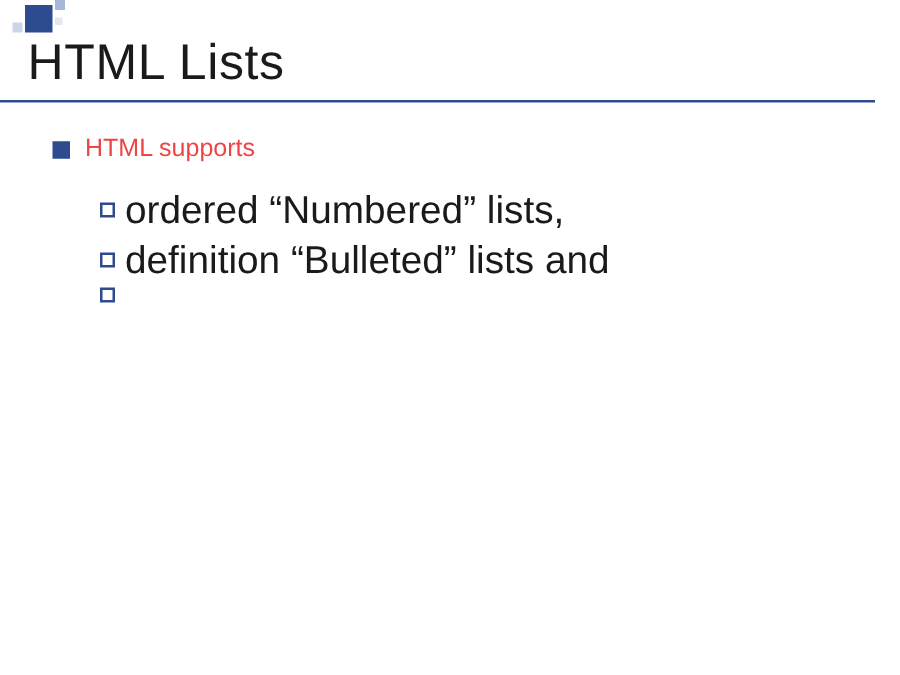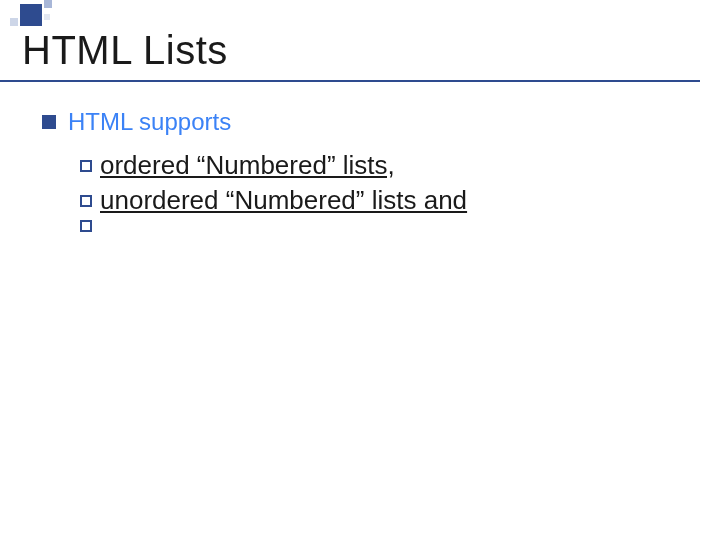--- a/index.html
+++ b/index.html
@@ -75,46 +75,45 @@
     align-items: center;
     gap: 12px;
   }
   .bullet-solid {
     width: 14px;
     height: 14px;
     background: #2e4b8f;
     flex-shrink: 0;
   }
   .level1-text {
-    font-size: 24px;
-    color: #3b82f6;
+    font-size: 20px;
+    color: #ef4444;
   }
   .level2-wrap {
     position: absolute;
     top: 150px;
     left: 80px;
   }
   .level2 {
     display: flex;
     align-items: center;
     gap: 8px;
     margin-bottom: 4px;
   }
   .bullet-outline {
     width: 12px;
     height: 12px;
     border: 2px solid #2e4b8f;
     background: transparent;
     flex-shrink: 0;
   }
   .level2-text {
-    font-size: 26px;
+    font-size: 31px;
     color: #1a1a1a;
     white-space: nowrap;
-    text-decoration: underline;
   }
 </style>
 </head>
 <body>
 
 <div class="corner-decor">
   <div class="big-sq"></div>
   <div class="sm1"></div>
   <div class="sm2"></div>
   <div class="sm3"></div>
@@ -129,18 +128,18 @@
   <span class="level1-text">HTML supports</span>
 </div>
 
 <div class="level2-wrap">
   <div class="level2">
     <span class="bullet-outline"></span>
     <span class="level2-text">ordered “Numbered” lists,</span>
   </div>
   <div class="level2">
     <span class="bullet-outline"></span>
-    <span class="level2-text">unordered “Numbered” lists and</span>
+    <span class="level2-text">definition “Bulleted” lists and</span>
   </div>
   <div class="level2">
     <span class="bullet-outline"></span>
   </div>
 </div>
 
 </body></html>

